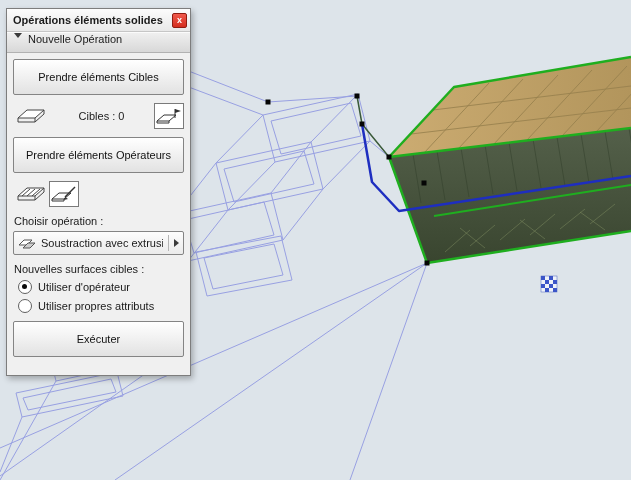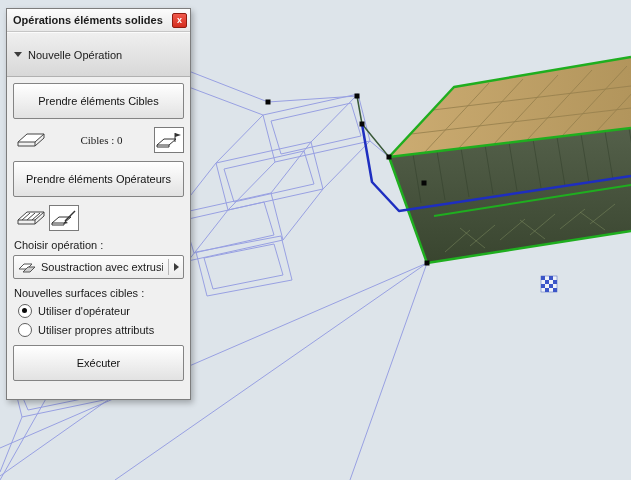--- a/index.html
+++ b/index.html
@@ -10,32 +10,32 @@
   
   .palette{position:absolute;left:6px;top:8px;width:183px;background:#f0f0f0;
            border:1px solid #7d7d7d;box-shadow:2px 3px 6px rgba(0,0,0,.28);
            font-size:11px;color:#1a1a1a;}
   .titlebar{height:22px;display:flex;align-items:center;padding:0 3px 0 6px;
             background:linear-gradient(#fcfcfc,#e8e8e8);border-bottom:1px solid #c6c6c6;}
   .title{flex:1;font-weight:bold;font-size:11px;white-space:nowrap;}
   .closebtn{width:15px;height:15px;flex:0 0 15px;background:linear-gradient(#f05a4d,#d42d1e);
             border:1px solid #8f1c12;border-radius:2px;color:#fff;
             font:bold 9px/12px "Liberation Sans",sans-serif;text-align:center;padding:0;cursor:pointer;}
-  .secbar{height:19px;display:flex;align-items:center;gap:6px;padding:12px 7px;
+  .secbar{height:19px;display:flex;align-items:flex-start;gap:6px;padding:0 7px;
           background:linear-gradient(#efefef,#d8d8d8);
           border-top:1px solid #fbfbfb;border-bottom:1px solid #b1b1b1;}
   .tri-down{width:0;height:0;border-left:4px solid transparent;border-right:4px solid transparent;
             border-top:5px solid #3c3c3c;}
   .tri-right{width:0;height:0;border-top:4px solid transparent;border-bottom:4px solid transparent;
              border-left:5px solid #3c3c3c;}
   .content{padding:6px 6px 6px;}
   .btn{display:block;width:100%;height:36px;border:1px solid #848484;border-radius:2px;
        background:linear-gradient(#ffffff,#e2e2e2);font:11px "Liberation Sans",sans-serif;
        color:#111;cursor:pointer;}
-  .row{display:flex;align-items:center;margin:8px 0;font-family:Liberation Serif, serif;}
+  .row{display:flex;align-items:center;margin:8px 0;}
   .slab-ic{width:36px;display:flex;justify-content:center;}
   .cnt{flex:1;text-align:center;}
   .iconbtn{width:30px;height:26px;border:1px solid #7a7a7a;background:#fff;display:flex;
            align-items:center;justify-content:center;padding:0;cursor:pointer;}
   .lbl{margin:8px 0 4px 1px;}
   .dropdown{display:flex;align-items:center;height:22px;border:1px solid #848484;border-radius:2px;
             background:linear-gradient(#fdfdfd,#ebebeb);padding:0 4px;gap:5px;cursor:pointer;}
   .dropdown .txt{flex:1;white-space:nowrap;overflow:hidden;}
   .dd-sep{width:1px;height:16px;background:#b5b5b5;}
   .radiorow{display:flex;align-items:center;gap:6px;margin:5px 0 5px 5px;}

